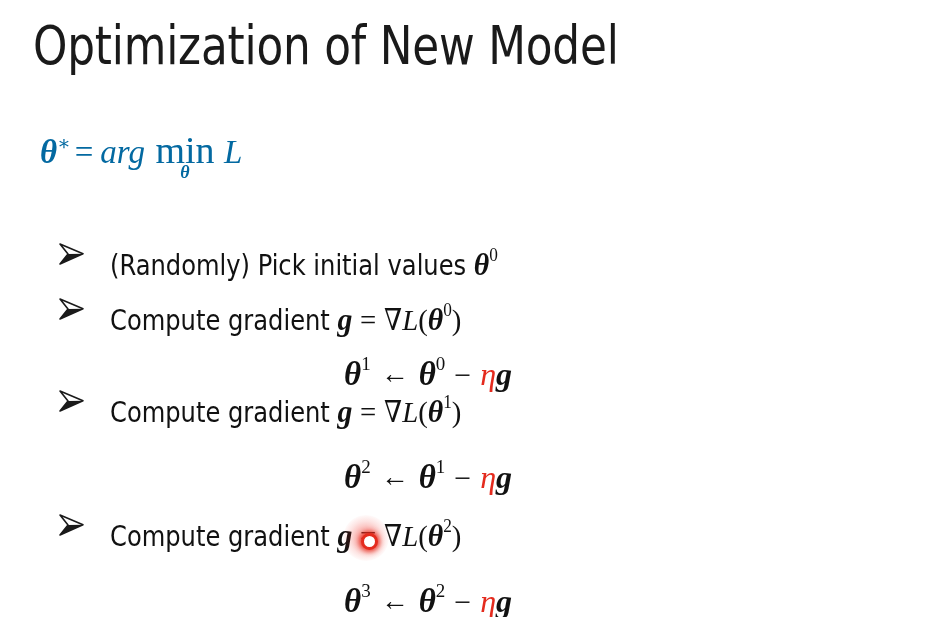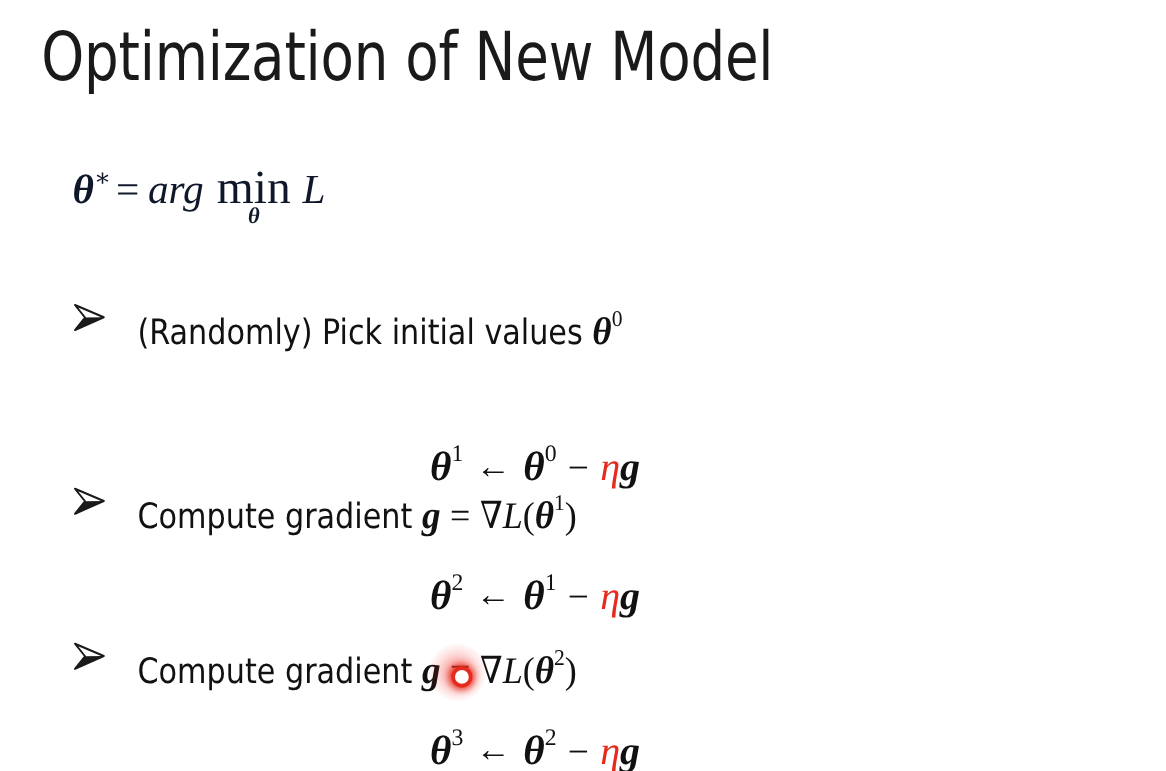--- a/index.html
+++ b/index.html
@@ -32,25 +32,25 @@
     letter-spacing: -0.2px;
     color: #1a1a1a;
     white-space: nowrap;
     transform: scaleX(0.90);
     transform-origin: left center;
   }
 
   
   .objective {
     position: absolute;
-    left: 58px;
+    left: 40px;
     top: 131px;
     font-family: "Liberation Serif", "DejaVu Serif", serif;
     font-size: 33px;
-    color: #0f172a;
+    color: #0369a1;
     white-space: nowrap;
     line-height: 1;
   }
   .obj-theta {
     font-weight: bold;
     font-style: italic;
     font-size: 33px;
   }
   .obj-star {
     font-size: 20px;
@@ -249,20 +249,29 @@
   <div class="bullet-row" style="top:236px;">
     <span class="bullet-marker">
       <svg width="32" height="32" viewBox="0 0 32 32">
         <path d="M5 6 L28 15.8 L5 26 L13 16 Z" fill="#ffffff" stroke="#1a1a1a" stroke-width="1.6" stroke-linejoin="round"></path>
         <path d="M13 16 L28 15.8 L5 26 Z" fill="#1a1a1a"></path>
       </svg>
     </span>
     <span class="bullet-text"><span>(Randomly) Pick initial values </span><span class="mi">θ</span><span class="sup">0</span></span>
   </div>
 
+  <div class="bullet-row" style="top:291px;">
+    <span class="bullet-marker">
+      <svg width="32" height="32" viewBox="0 0 32 32">
+        <path d="M5 6 L28 15.8 L5 26 L13 16 Z" fill="#ffffff" stroke="#1a1a1a" stroke-width="1.6" stroke-linejoin="round"></path>
+        <path d="M13 16 L28 15.8 L5 26 Z" fill="#1a1a1a"></path>
+      </svg>
+    </span>
+    <span class="bullet-text"><span>Compute gradient </span><span class="mi">g</span><span class="mup" style="margin:0 8px;">=</span><span class="mup">∇</span><span class="mit">L</span><span class="mup">(</span><span class="mi">θ</span><span class="sup">0</span><span class="mup">)</span></span>
+  </div>
 
   <div class="equation-row" style="top:344px;">
     <span class="eq-inner" style="left:344px;"><span class="eq-theta">θ</span><span class="eq-sup">1</span><span class="eq-arrow">←</span><span class="eq-theta">θ</span><span class="eq-sup">0</span><span class="eq-minus">−</span><span class="eq-eta" style="color:#e42b1e;">η</span><span class="eq-g">g</span></span>
   </div>
 
   <div class="bullet-row" style="top:383px;">
     <span class="bullet-marker">
       <svg width="32" height="32" viewBox="0 0 32 32">
         <path d="M5 6 L28 15.8 L5 26 L13 16 Z" fill="#ffffff" stroke="#1a1a1a" stroke-width="1.6" stroke-linejoin="round"></path>
         <path d="M13 16 L28 15.8 L5 26 Z" fill="#1a1a1a"></path>

